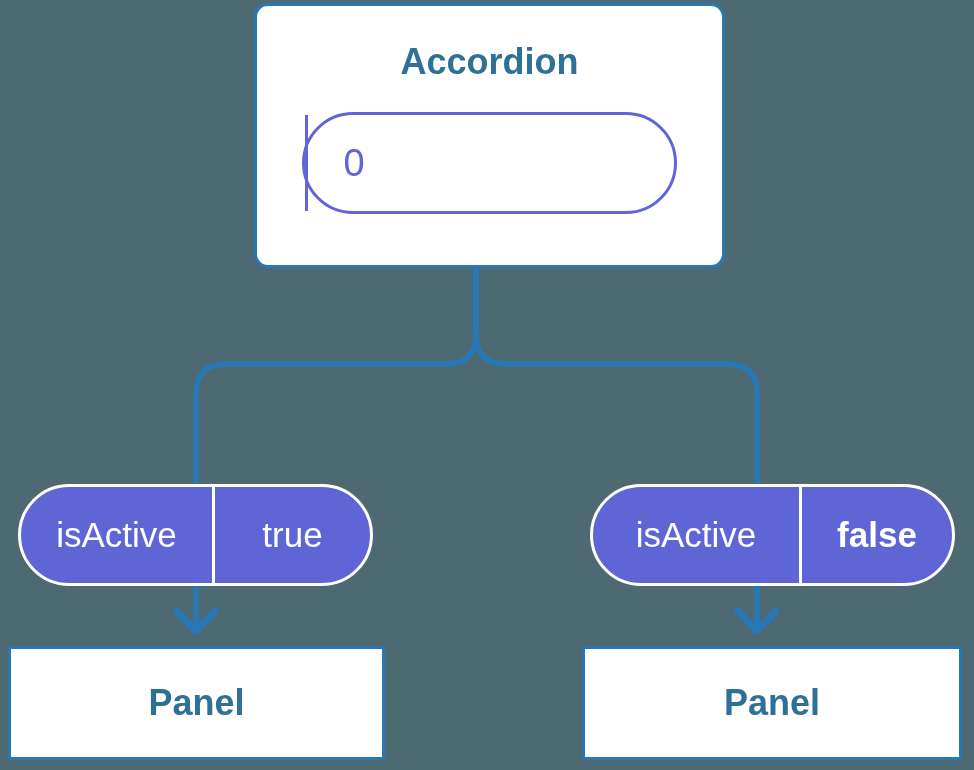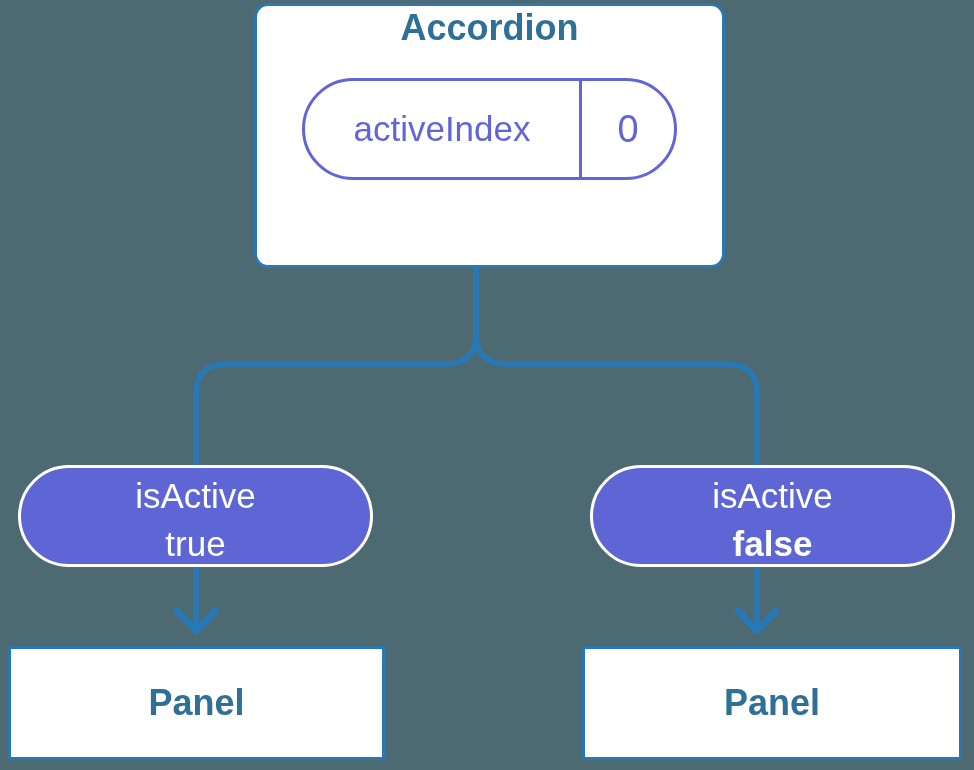--- a/index.html
+++ b/index.html
@@ -17,20 +17,21 @@
   .node-card{
     position:absolute;z-index:2;
     background:var(--card,#FFFFFF);
     border:3px solid var(--line,#2878B6);
     box-sizing:border-box;
   }
   .root-card{
     left:254px;top:3px;width:471px;height:265px;
     border-radius:14px;
     display:flex;flex-direction:column;align-items:center;
+    padding-top:34px;
   }
   .root-title{
     color:var(--title,#2F7096);
     font-size:36px;font-weight:600;line-height:44px;
   }
   .pill{
     box-sizing:border-box;
     border-radius:52px;
     display:flex;align-items:center;
     height:102px;
@@ -40,22 +41,21 @@
     border:3px solid var(--purple,#6165D8);
     background:var(--card,#FFFFFF);
     color:var(--purple,#6165D8);
   }
   .pill-outline .pill-divider{background:var(--purple,#6165D8);}
   .pill-filled{
     position:absolute;z-index:2;
     background:var(--pillfill,#5E66D5);
     border:3px solid #FFFFFF;
     color:var(--pilltext,#FFFFFF);
-    top:465px;
-    flex-direction:column;
+    top:484px;
   }
   .pill-filled .pill-divider{background:#FFFFFF;}
   .pill-left{left:18px;width:355px;}
   .pill-right{left:590px;width:365px;}
   .pill-name{
     flex:1;display:flex;align-items:center;justify-content:center;
     font-size:35px;
   }
   .pill-divider{width:3px;align-self:stretch;}
   .pill-value{
@@ -86,21 +86,20 @@
   <svg class="connectors" width="974" height="770" viewBox="0 0 974 770">
     <path class="conn-line" d="M 476 268 L 476 334 Q 476 364 446 364 L 226 364 Q 196 364 196 394 L 196 627"></path>
     <path class="conn-line" d="M 476 268 L 476 334 Q 476 364 506 364 L 727 364 Q 757 364 757 394 L 757 627"></path>
     <path class="conn-arrow" d="M 177 611 L 196 631 L 215 611"></path>
     <path class="conn-arrow" d="M 738 611 L 757 631 L 776 611"></path>
   </svg>
 
   <div class="node-card root-card">
     <div class="root-title">Accordion</div>
     <div class="pill pill-outline">
-      <div class="pill-name">activeIndex</div>
       <div class="pill-divider"></div>
       <div class="pill-value">0</div>
     </div>
   </div>
 
   <div class="pill pill-filled pill-left">
     <div class="pill-name">isActive</div>
     <div class="pill-divider"></div>
     <div class="pill-value">true</div>
   </div>

